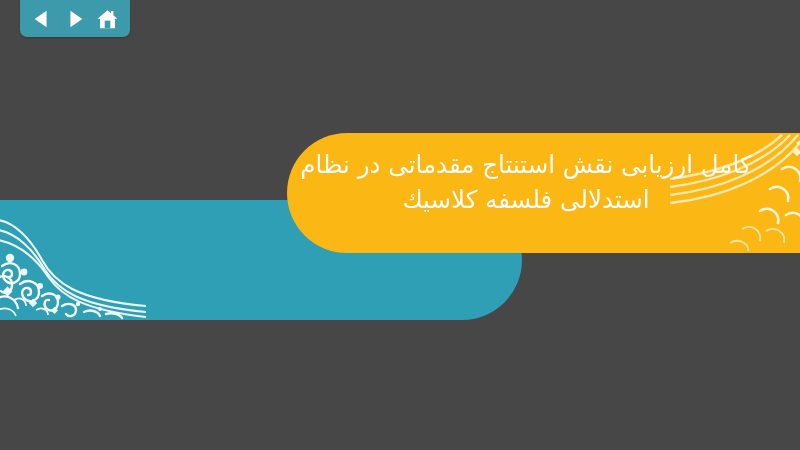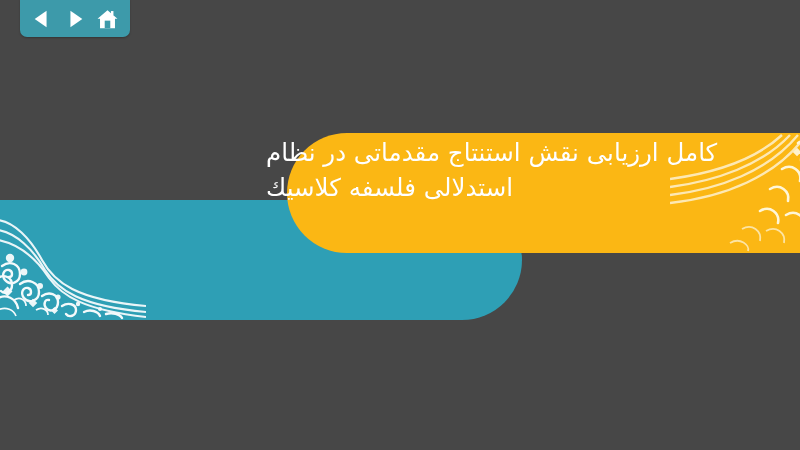--- a/index.html
+++ b/index.html
@@ -87,25 +87,25 @@
     top: 0;
     width: 190px;
     height: 120px;
     opacity: 0.92;
   }
 
   
   #title-block {
     position: absolute;
     right: 14px;
-    top: 136px;
+    top: 148px;
     width: 520px;
     z-index: 30;
     direction: rtl;
-    text-align: left;
+    text-align: center;
     color: #ffffff;
     font-size: 24.5px;
     line-height: 1.42;
     font-weight: 400;
     letter-spacing: 0px;
     text-shadow: 0 0 1px rgba(0,0,0,0.05);
   }
   #title-line { display: block; }
 </style>
 </head>

